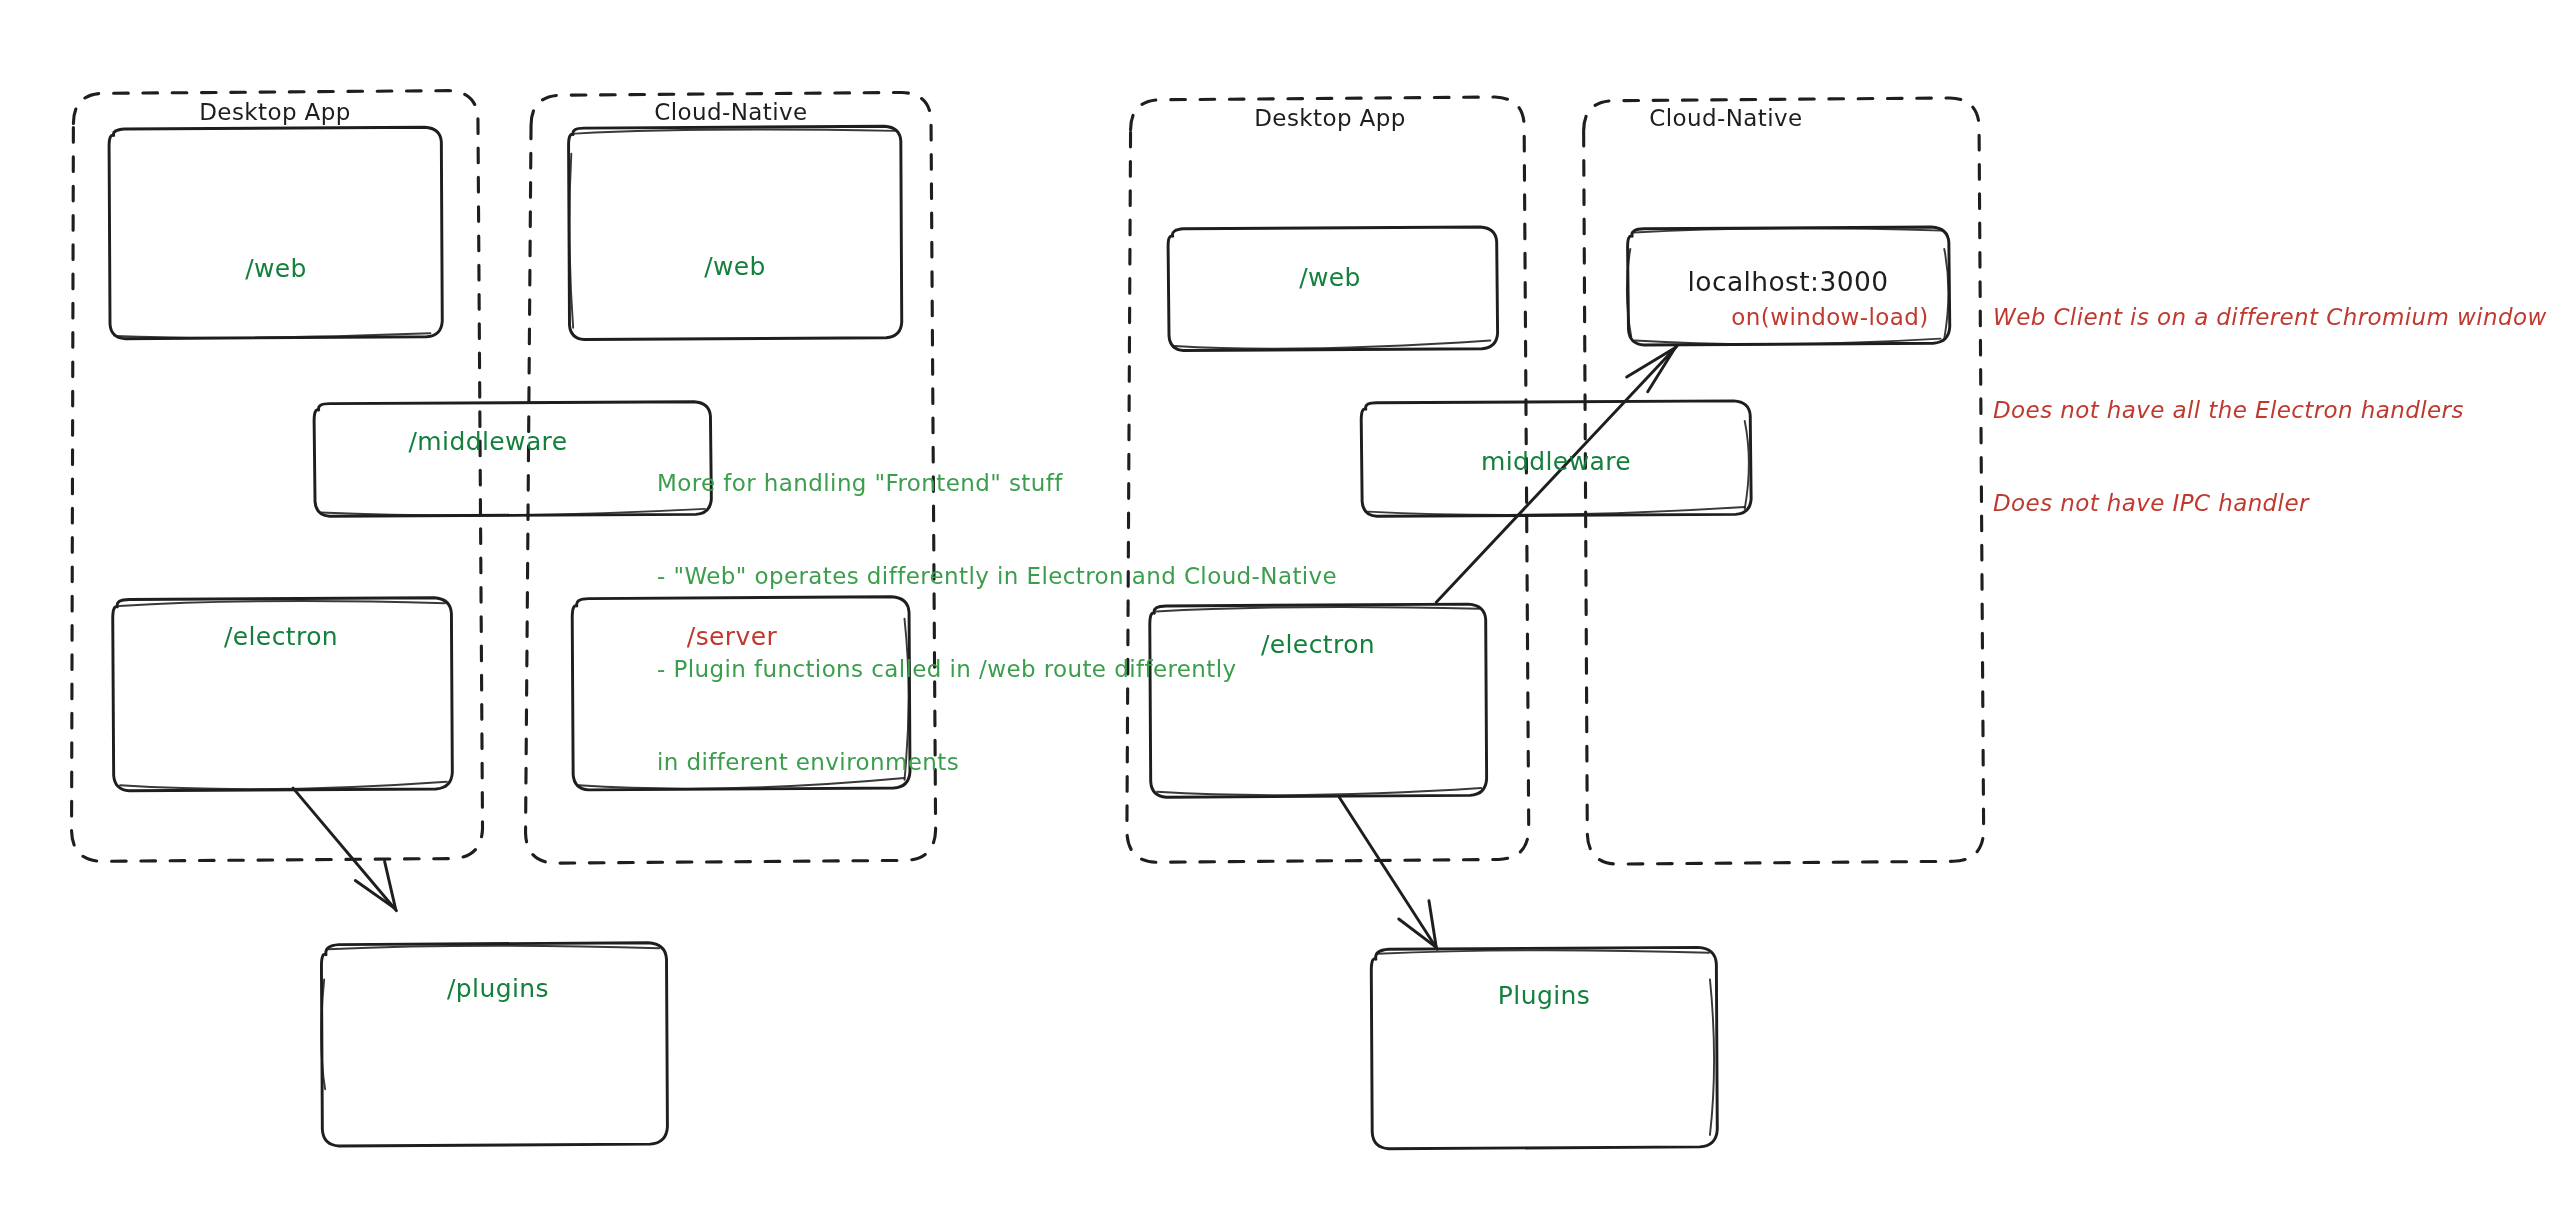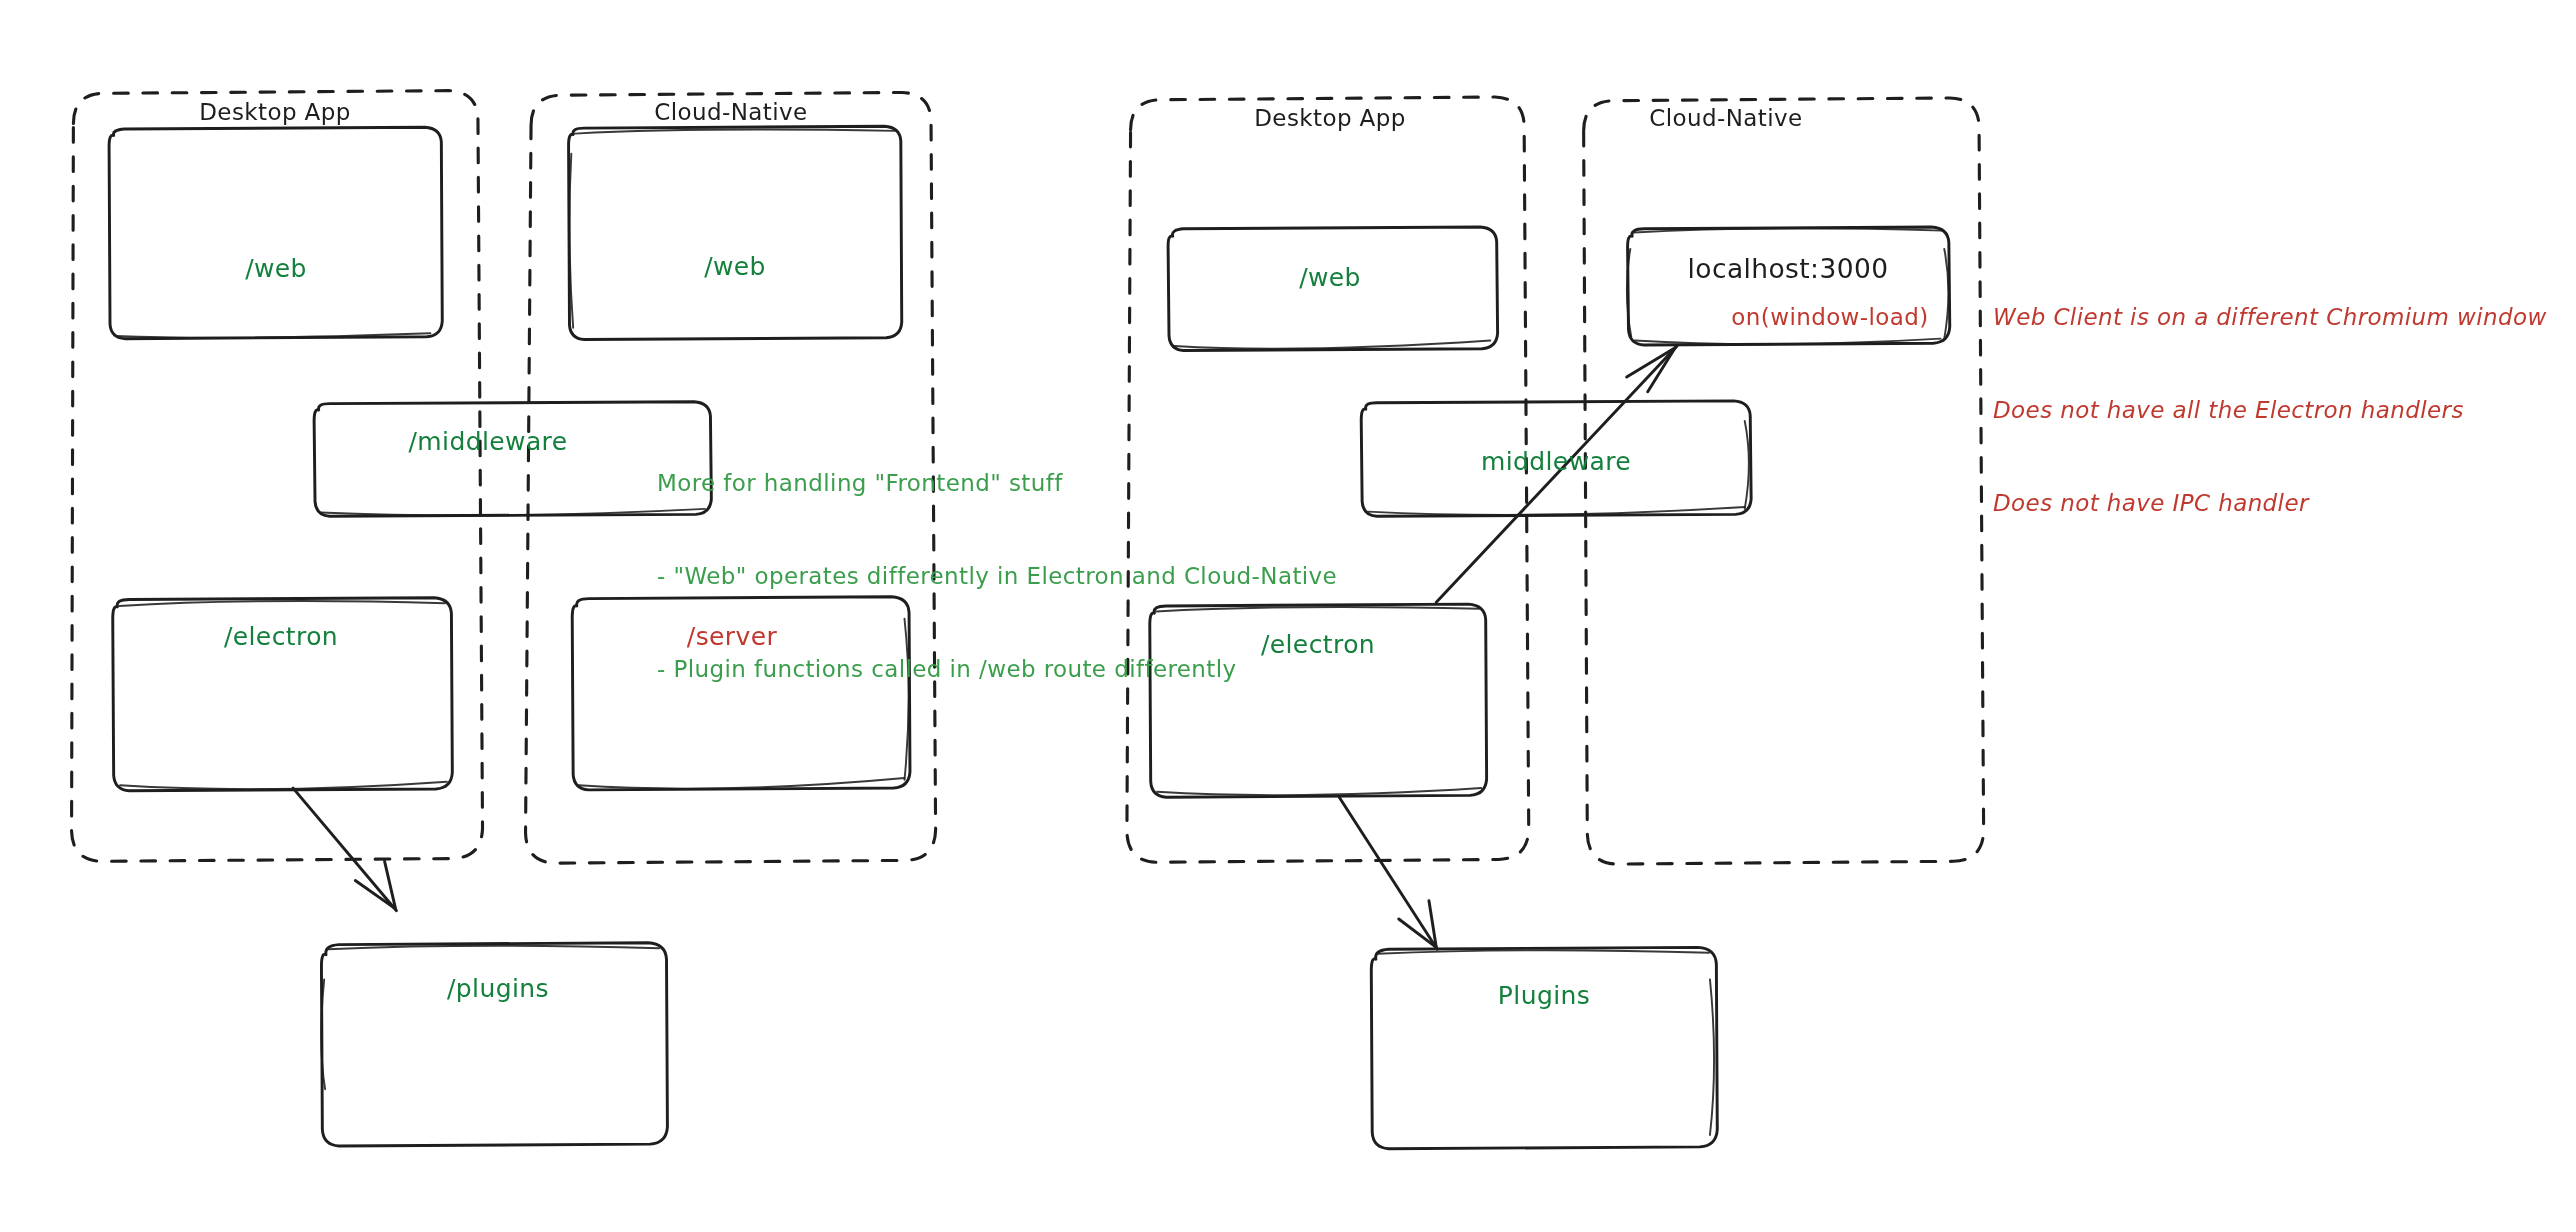--- a/index.html
+++ b/index.html
@@ -235,30 +235,31 @@
   <div class="txt box-label center" style="left:735px; top:252px;">/web</div>
   <div class="txt box-label center" style="left:488px; top:427px;">/middleware</div>
   <div class="txt box-label center" style="left:281px; top:622px;">/electron</div>
   <div class="txt box-label center red" style="left:732px; top:622px;">/server</div>
   <div class="txt box-label center" style="left:498px; top:974px;">/plugins</div>
 
   <div class="txt group-label center" style="left:1330px; top:70px;">Desktop App</div>
   <div class="txt group-label center" style="left:1726px; top:70px;">Cloud-Native</div>
 
   <div class="txt box-label center" style="left:1330px; top:263px;">/web</div>
-  <div class="txt box-label-lg center" style="left:1788px; top:253px;">localhost:3000</div>
+  <div class="txt box-label-lg center" style="left:1788px; top:266px;">localhost:3000</div>
   <div class="txt center red" style="left:1830px; top:304px; font-size:23px;">on(window-load)</div>
   <div class="txt box-label center" style="left:1556px; top:447px;">middleware</div>
   <div class="txt box-label center" style="left:1318px; top:630px;">/electron</div>
   <div class="txt box-label center" style="left:1544px; top:981px;">Plugins</div>
 
   <div class="txt note green" style="left:657px; top:406px;">
     <div>More for handling "Frontend" stuff</div>
     <div>- "Web" operates differently in Electron and Cloud-Native</div>
     <div>- Plugin functions called in /web route differently</div>
+    <div>in different environments</div>
   </div>
 
   <div class="txt note red" style="left:1993px; top:240px;font-style:italic;">
     <div>Web Client is on a different Chromium window</div>
     <div>Does not have all the Electron handlers</div>
     <div>Does not have IPC handler</div>
   </div>
 
 </div>
 

